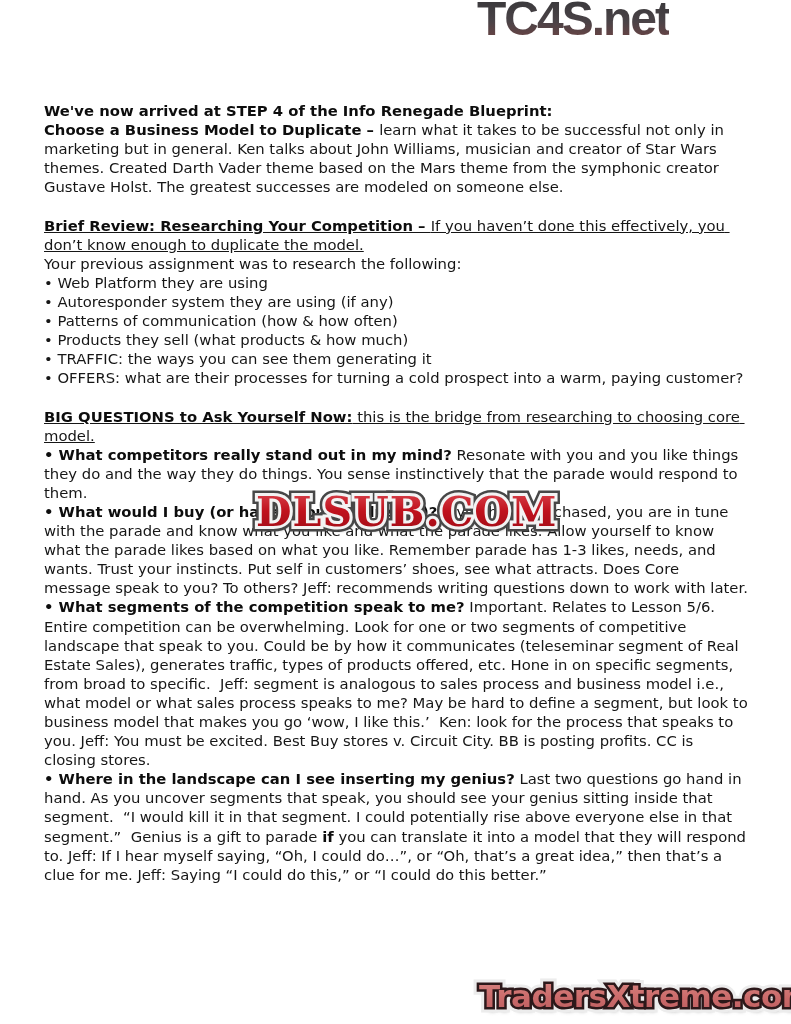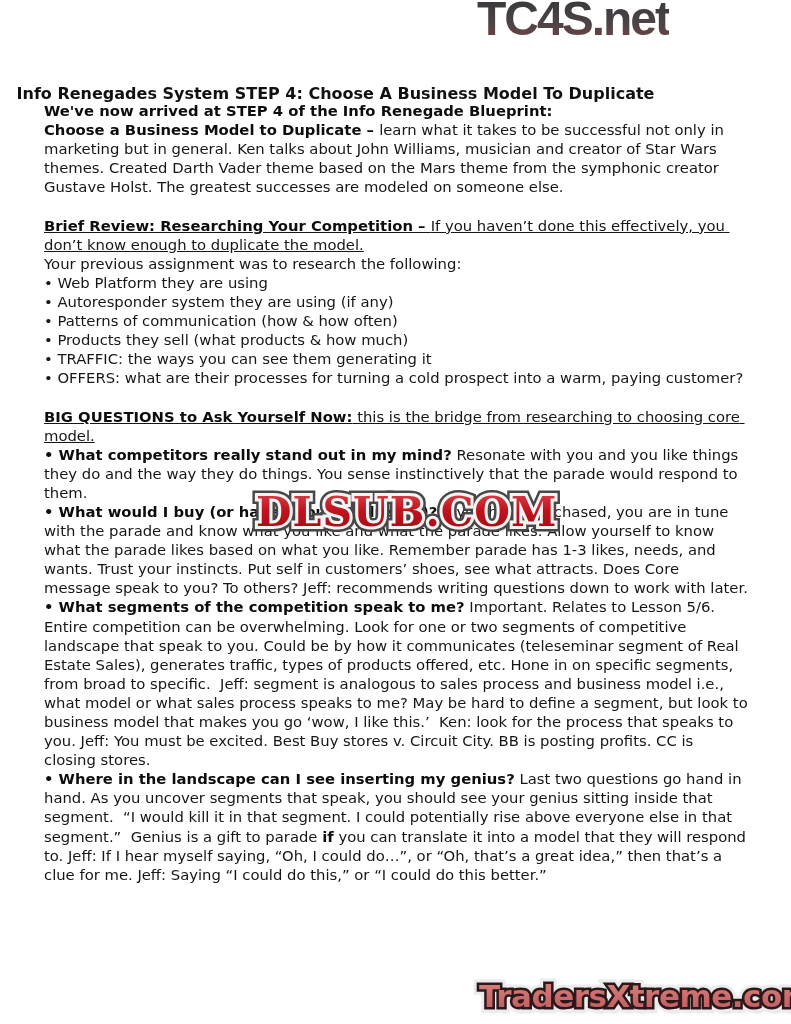--- a/index.html
+++ b/index.html
@@ -113,21 +113,20 @@
   }
 </style>
 </head>
 <body>
 
 <div class="page">
 
   <div class="wm-tc4s">TC4S.net</div>
 
   <div class="title-block">
-    <div>Info Renegades System STEP 4: Choose A Business Model To Duplicate</div>
   </div>
 
   <div class="content"><p class=""><b>We've now arrived at STEP 4 of the Info Renegade Blueprint:</b></p><p class=""><b>Choose a Business Model to Duplicate – </b><span>learn what it takes to be successful not only in marketing but in general. Ken talks about John Williams, musician and creator of Star Wars themes. Created Darth Vader theme based on the Mars theme from the symphonic creator Gustave Holst. The greatest successes are modeled on someone else.</span></p><p class="gap"><b>Brief Review: Researching Your Competition – </b><span>If you haven’t done this effectively, you don’t know enough to duplicate the model.</span></p><p class=""><span>Your previous assignment was to research the following:</span></p><p class=""><span>• Web Platform they are using</span></p><p class=""><span>• Autoresponder system they are using (if any)</span></p><p class=""><span>• Patterns of communication (how &amp; how often)</span></p><p class=""><span>• Products they sell (what products &amp; how much)</span></p><p class=""><span>• TRAFFIC: the ways you can see them generating it</span></p><p class=""><span>• OFFERS: what are their processes for turning a cold prospect into a warm, paying customer?</span></p><p class="gap"><b>BIG QUESTIONS to Ask Yourself Now:</b><span> this is the bridge from researching to choosing core model.</span></p><p class=""><b>• What competitors really stand out in my mind?</b><span> Resonate with you and you like things they do and the way they do things. You sense instinctively that the parade would respond to them.</span></p><p class=""><b>• What would I buy (or have I bought already)?</b><span> If you have purchased, you are in tune with the parade and know what you like and what the parade likes. Allow yourself to know what the parade likes based on what you like. Remember parade has 1-3 likes, needs, and wants. Trust your instincts. Put self in customers’ shoes, see what attracts. Does Core message speak to you? To others? Jeff: recommends writing questions down to work with later.</span></p><p class=""><b>• What segments of the competition speak to me?</b><span> Important. Relates to Lesson 5/6. Entire competition can be overwhelming. Look for one or two segments of competitive landscape that speak to you. Could be by how it communicates (teleseminar segment of Real Estate Sales), generates traffic, types of products offered, etc. Hone in on specific segments, from broad to specific.  Jeff: segment is analogous to sales process and business model i.e., what model or what sales process speaks to me? May be hard to define a segment, but look to business model that makes you go ‘wow, I like this.’  Ken: look for the process that speaks to you. Jeff: You must be excited. Best Buy stores v. Circuit City. BB is posting profits. CC is closing stores.</span></p><p class=""><b>• Where in the landscape can I see inserting my genius?</b><span> Last two questions go hand in hand. As you uncover segments that speak, you should see your genius sitting inside that segment.  “I would kill it in that segment. I could potentially rise above everyone else in that segment.”  Genius is a gift to parade </span><b>if</b><span> you can translate it into a model that they will respond to. Jeff: If I hear myself saying, “Oh, I could do…”, or “Oh, that’s a great idea,” then that’s a clue for me. Jeff: Saying “I could do this,” or “I could do this better.”</span></p></div>
 
   <div class="wm-layered wm-dlsub">
     <span class="under halo">DLSUB.COM</span>
     <span class="under white">DLSUB.COM</span>
     <span class="over red">DLSUB.COM</span>
   </div>
 

